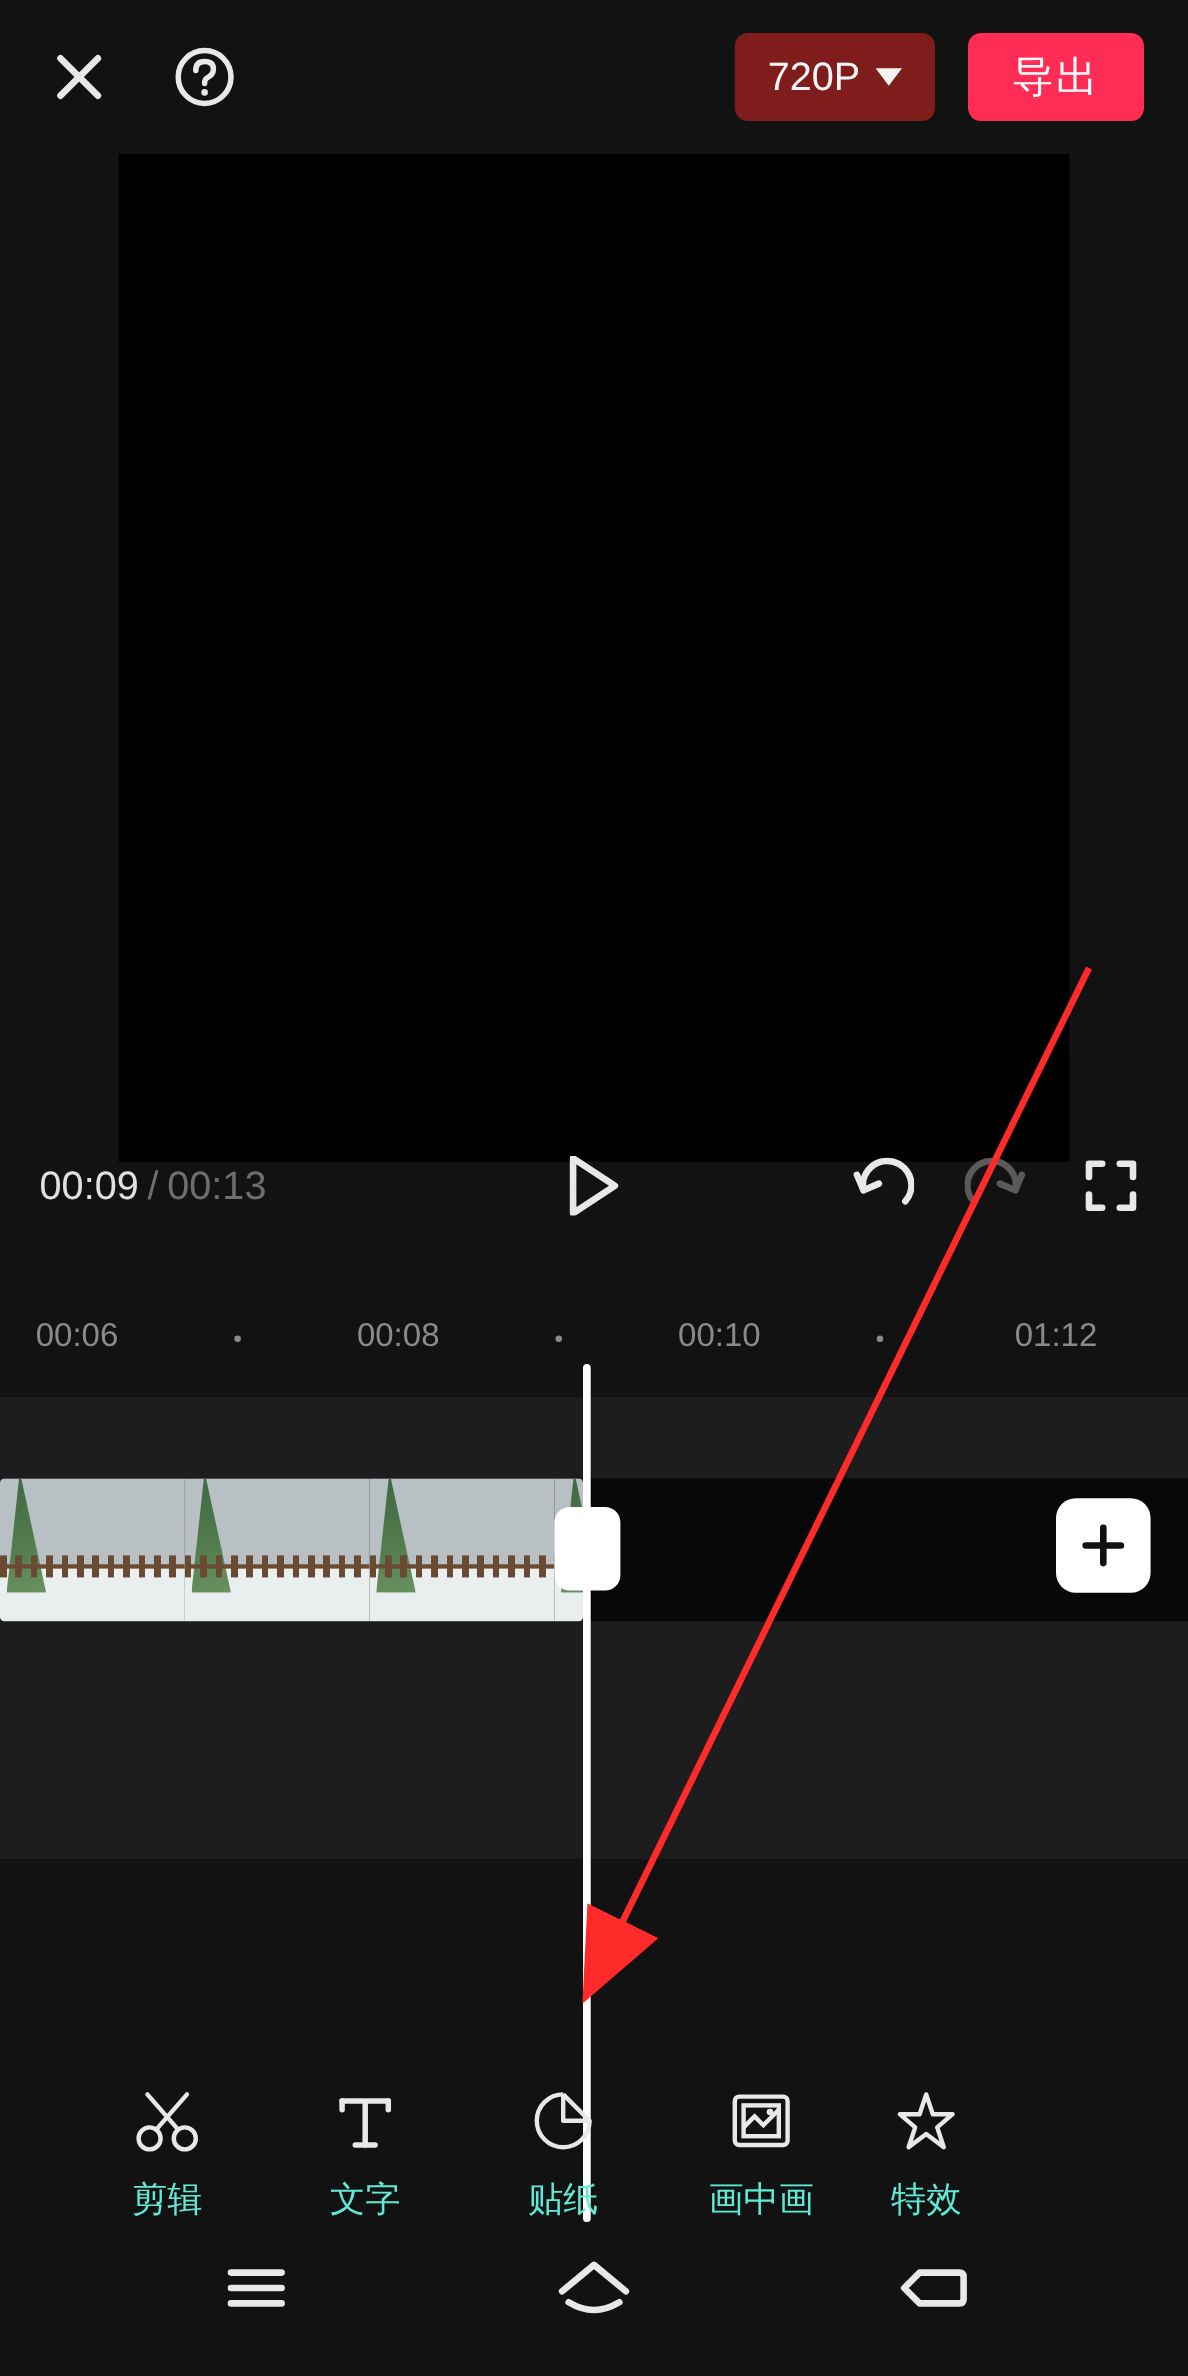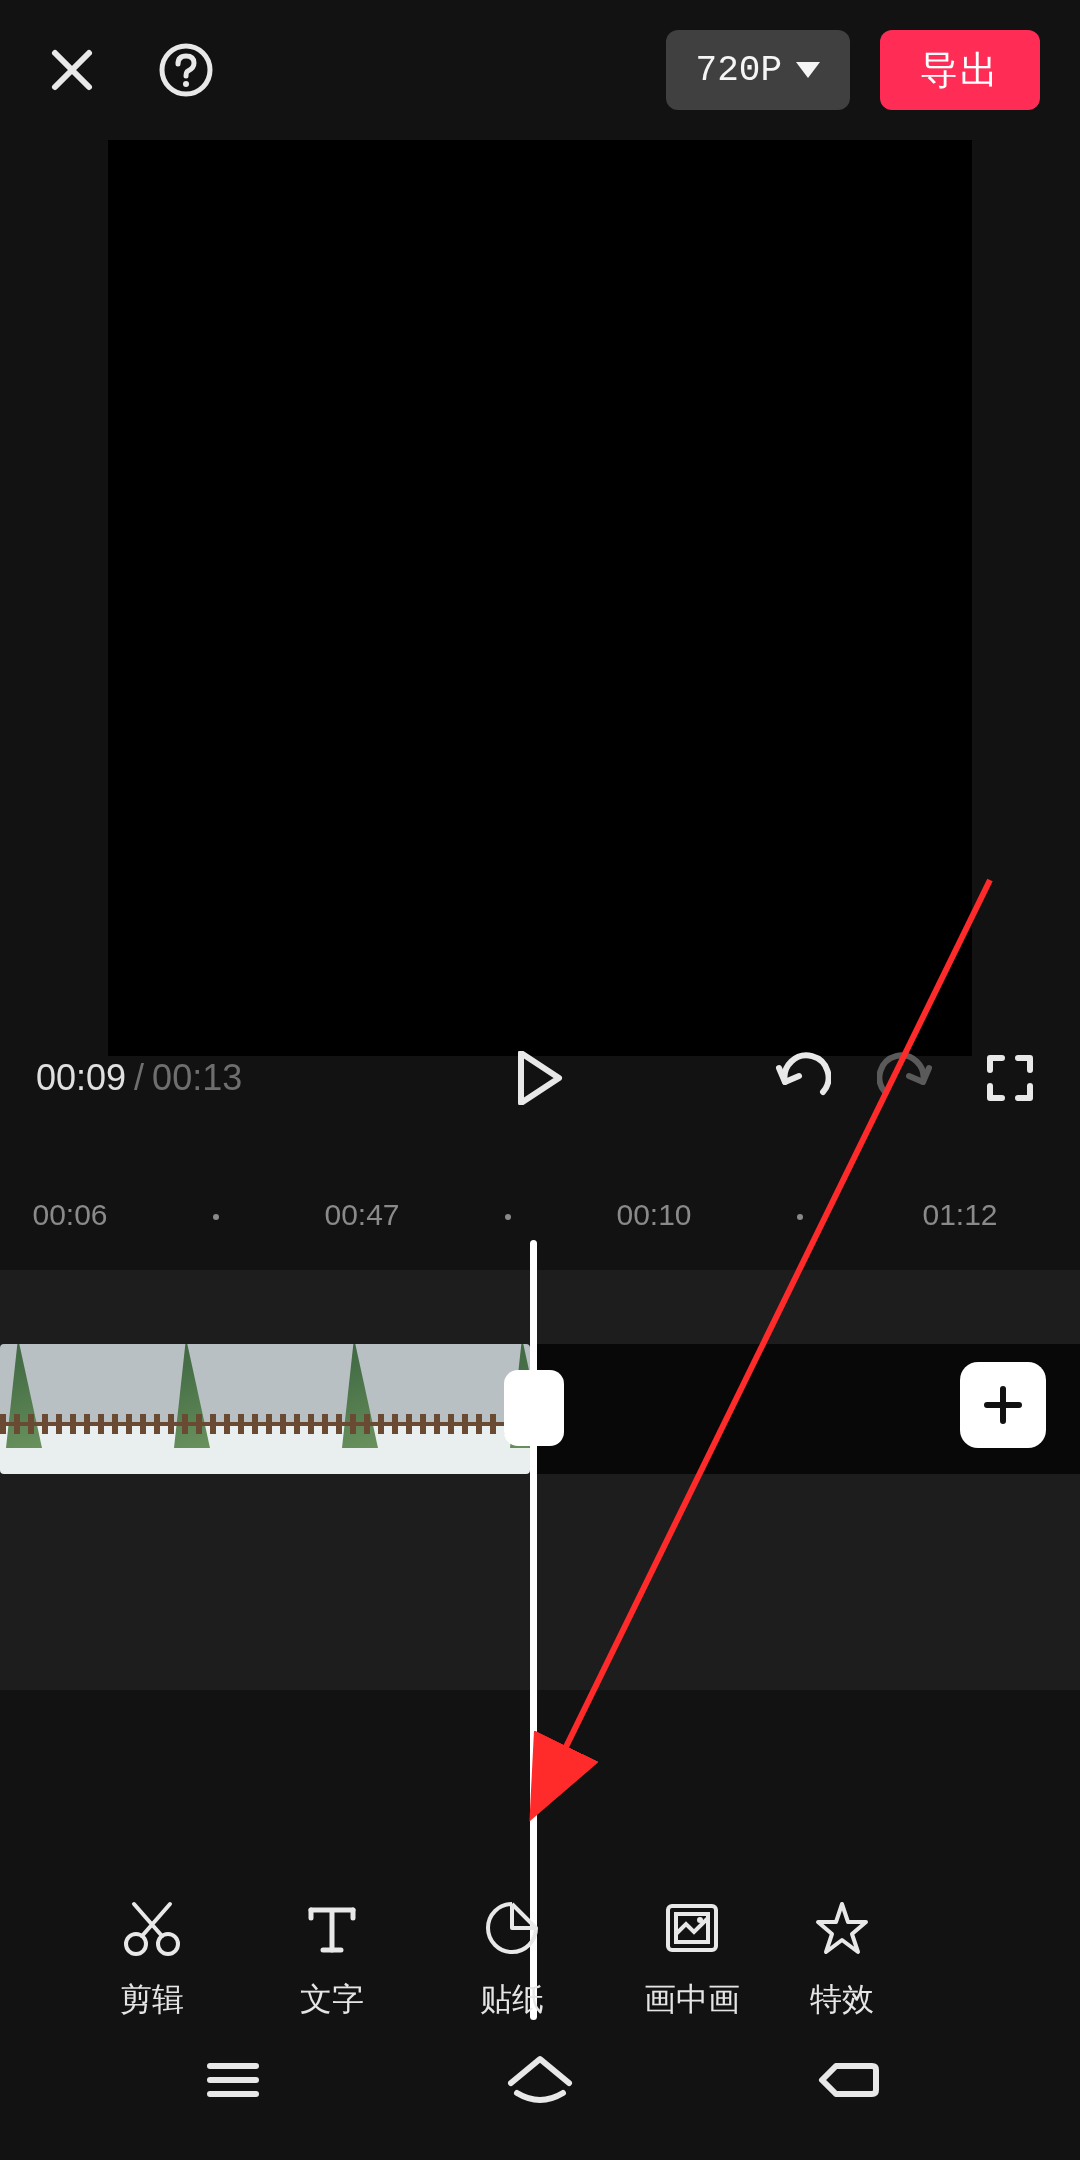--- a/index.html
+++ b/index.html
@@ -18,30 +18,29 @@
     height: 140px;
     display: flex;
     align-items: center;
     padding: 0 40px;
   }
   .topbar .left { display: flex; align-items: center; gap: 50px; }
   .topbar .spacer { flex: 1; }
   .icon-btn { width: 64px; height: 64px; display:flex; align-items:center; justify-content:center; cursor:pointer; }
 
   .res-btn {
-    background: #404040;
+    background: #7f1d1d;
     border-radius: 12px;
     height: 80px;
     padding: 0 30px;
     display: flex; align-items: center; gap: 14px;
     font-size: 36px;
     color: #f5f5f5;
     cursor: pointer;
     margin-right: 30px;
-    font-family: Liberation Mono, monospace;
   }
   .res-btn .caret {
     width: 0; height: 0;
     border-left: 12px solid transparent;
     border-right: 12px solid transparent;
     border-top: 16px solid #f5f5f5;
   }
   .export-btn {
     background: #ff2d55;
     border-radius: 12px;
@@ -197,21 +196,21 @@
   }
   .tool {
     width: 180px;
     display:flex;
     flex-direction:column;
     align-items:center;
     gap: 20px;
     cursor:pointer;
   }
   .tool .ticon { width:60px; height:60px; display:flex; align-items:center; justify-content:center;}
-  .tool .tlabel { font-size: 32px; color:#e5e5e5; }
+  .tool .tlabel { font-size: 32px; color:#5eead4; }
   .tool.last { width: 120px; }
 
   
   .navbar {
     position:absolute;
     left:0; right:0; bottom:0;
     height: 160px;
     display:flex;
     align-items:center;
     justify-content:space-around;
@@ -285,21 +284,21 @@
   <div class="full-btn">
     <svg width="48" height="48" viewBox="0 0 48 48">
       <path d="M4 16 V4 H16 M32 4 H44 V16 M44 32 V44 H32 M16 44 H4 V32" fill="none" stroke="#e8e8e8" stroke-width="6" stroke-linecap="round" stroke-linejoin="round"></path>
     </svg>
   </div>
 </div>
 
 <div class="ruler">
   <span class="tick" style="left:70px">00:06</span>
   <span class="dot" style="left:216px"></span>
-  <span class="tick" style="left:362px">00:47</span>
+  <span class="tick" style="left:362px">00:08</span>
   <span class="dot" style="left:508px"></span>
   <span class="tick" style="left:654px">00:10</span>
   <span class="dot" style="left:800px"></span>
   <span class="tick" style="left:960px">01:12</span>
 </div>
 
 <div class="track-area">
   <div class="clip-row">
     <div class="clip" style="width:530px;">
       <div class="thumb"></div>

